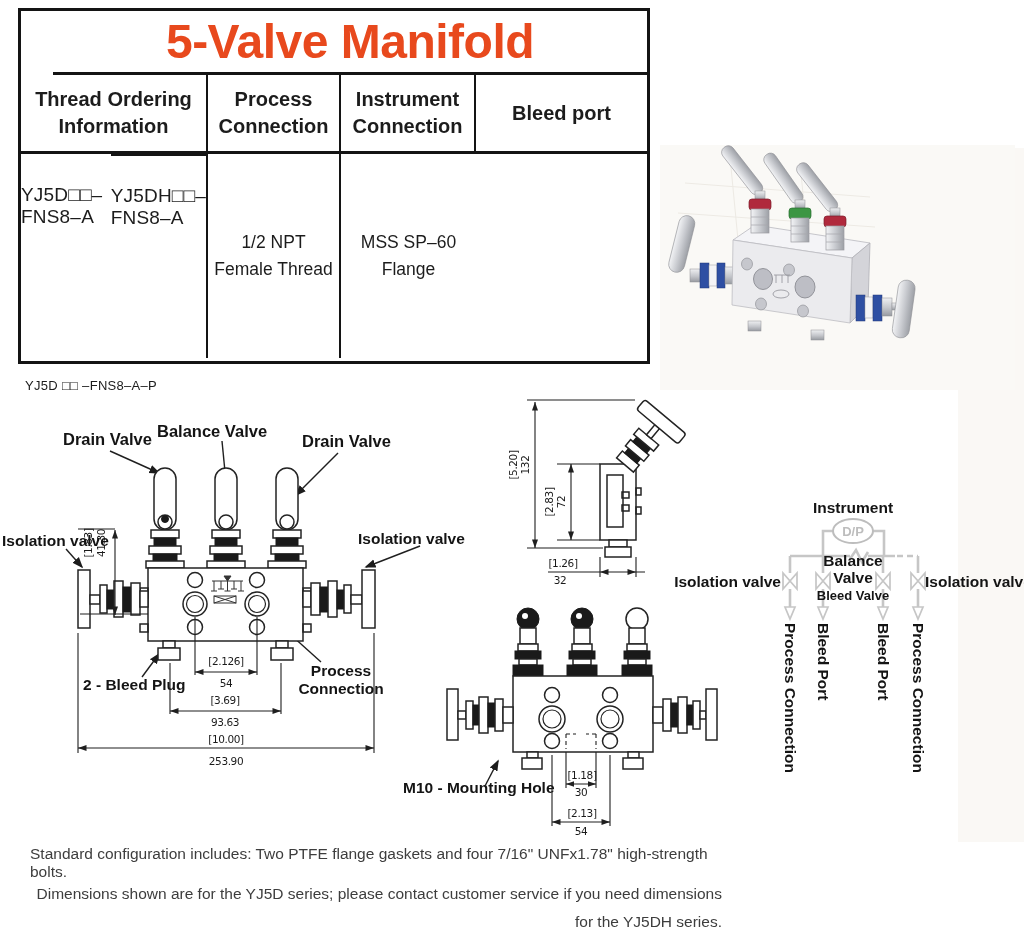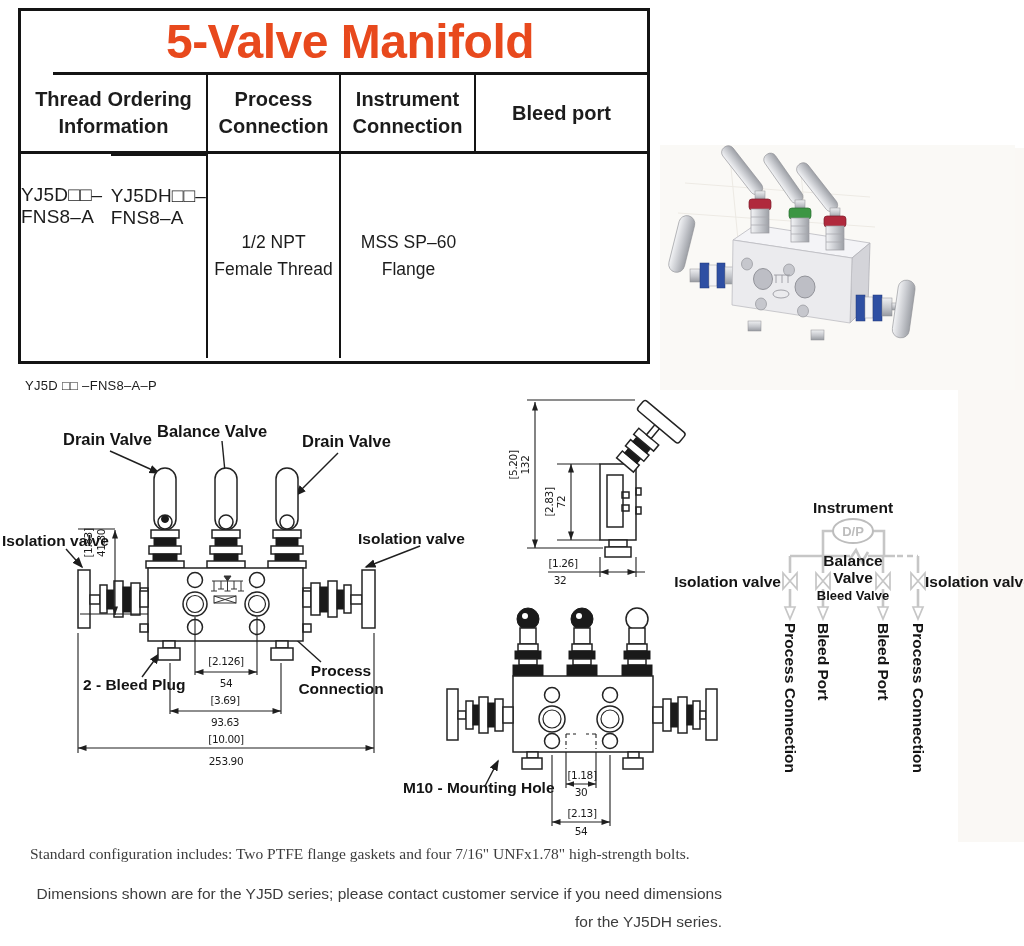--- a/index.html
+++ b/index.html
@@ -27,21 +27,21 @@
   .col-models{display:flex;border-right:2.5px solid #141414;}
   .model-cell{height:103px;display:flex;align-items:center;justify-content:center;
        font-size:19px;letter-spacing:.2px;}
   .model-cell.second{flex:1;border-top:2.5px solid #141414;}
   .bc.bleed{align-items:flex-start;justify-content:flex-start;text-align:left;
        padding:13px 0 0 35px;line-height:1.58;}
   
   .model-code{position:absolute;left:25px;top:378px;font-size:13px;color:#1b1b1b;
        letter-spacing:.3px;}
   .footer-line{position:absolute;left:30px;width:692px;font-size:15.5px;color:#3d3d3d;}
-  .footer-1{top:845px;font-family:Liberation Serif, serif;}
+  .footer-1{top:845px;}
   .footer-2{top:880px;line-height:1.78;text-align:right;}
   
   svg{position:absolute;overflow:visible;}
   .st{fill:none;stroke:#232323;stroke-width:1.5;}
   .stt{fill:none;stroke:#232323;stroke-width:1.2;}
   .fillw{fill:#ffffff;stroke:#232323;stroke-width:1.5;}
   .fillb{fill:#1a1a1a;stroke:#1a1a1a;stroke-width:1;}
   .dimln{fill:none;stroke:#1f1f1f;stroke-width:1.1;}
   .ah{fill:#1f1f1f;stroke:none;}
   .lbl{font:700 15.5px "Liberation Sans",sans-serif;fill:#141414;}

